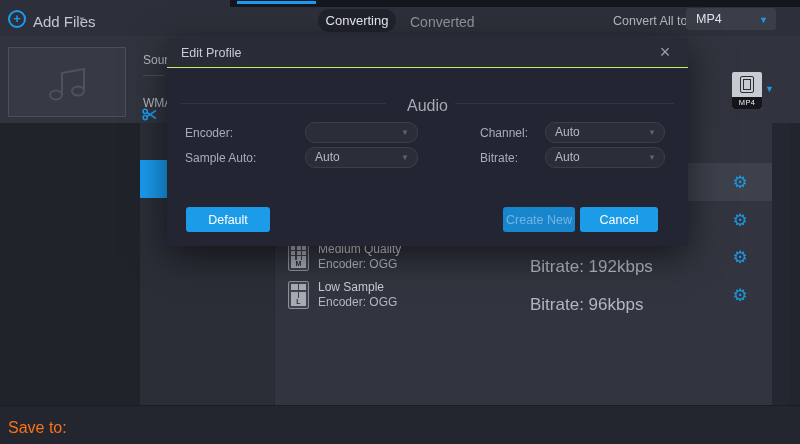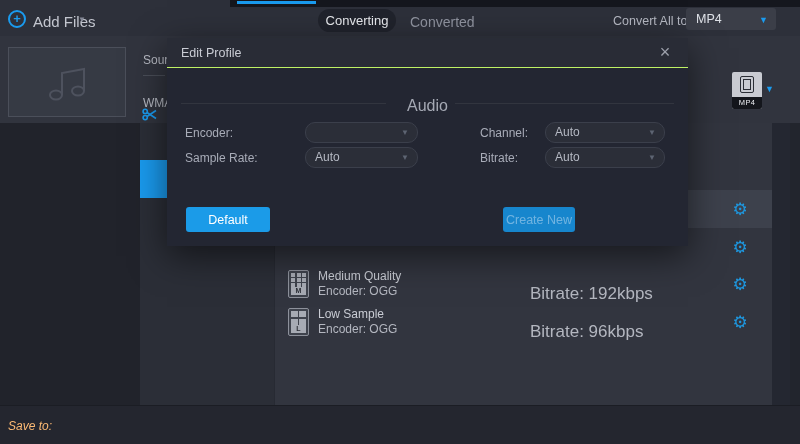--- a/index.html
+++ b/index.html
@@ -49,21 +49,21 @@
   .out-caret { position:absolute; left:765px; top:48px; color:#1a9bef; font-size:9px; }
 
   
   .left-void { position:absolute; left:0; top:123px; width:140px; height:282px; background:#21232b; }
 
   
   .panel { position:absolute; left:140px; top:123px; width:632px; height:321px; background:#32353f; }
   .panel .cat-col { position:absolute; left:0; top:0; width:134px; height:321px; background:#2b2e37; }
   .panel .cat-selected { position:absolute; left:0; top:37px; width:134px; height:38px; background:#1a9bef; }
   .panel .col-sep { position:absolute; left:134px; top:0; width:1px; height:321px; background:#272a33; }
-  .p-row { position:absolute; left:135px; width:497px; height:38px;margin-top:27px; }
+  .p-row { position:absolute; left:135px; width:497px; height:38px; }
   .p-row.hilite { background:#3d414c; }
   .gear-btn { position:absolute; right:22px; top:50%; transform:translateY(-50%); width:20px; height:20px;
     display:flex; align-items:center; justify-content:center; }
   .gear-btn::before { content:"⚙"; color:#1e97df; font-size:17px; line-height:1;
     font-family:"DejaVu Sans",sans-serif; }
   .q-icon { position:absolute; left:13px; top:5px; width:21px; height:28px; background:#3f434d;
     border:1px solid #8d919b; border-radius:2px; }
   .q-grid { position:absolute; left:2px; top:2px; width:15px; height:14px; display:grid; gap:1.5px; }
   .q-grid.g9 { grid-template-columns:repeat(3,1fr); grid-template-rows:repeat(3,1fr); }
   .q-grid.g4 { grid-template-columns:repeat(2,1fr); grid-template-rows:repeat(2,1fr); }
@@ -74,21 +74,21 @@
   .p-enc { position:absolute; left:43px; top:19px; color:#b4b7c0; font-size:12px; white-space:nowrap; }
   .p-bit { position:absolute; left:255px; top:19px; color:#b4b7c0; font-size:17px; white-space:nowrap; }
 
   
   .right-strip { position:absolute; left:790px; top:123px; width:10px; height:321px; background:#22252d; }
   .scroll-track { position:absolute; left:772px; top:123px; width:18px; height:321px; background:#242731; }
   .scroll-thumb { position:absolute; left:773px; top:412px; width:17px; height:32px; background:#1a9bef; border-radius:3px; }
 
   
   .footer { position:absolute; left:0; top:405px; width:800px; height:39px; background:#24262f; border-top:1px solid #1b1d24; }
-  .save-to { position:absolute; left:8px; top:13px; color:#fdba74; font-size:12px;font-style:italic; }
+  .save-to { position:absolute; left:8px; top:13px; color:#f97316; font-size:16px; }
   .save-input { position:absolute; left:52px; top:7px; width:368px; height:25px; background:#42454e;
     border:none; color:#d9dbe1; font-size:12px; padding:0 6px; font-family:"Liberation Sans",sans-serif; }
 
   
   .modal { position:absolute; left:167px; top:38px; width:521px; height:208px; background:#232632;
     box-shadow:0 10px 34px rgba(0,0,0,.55); }
   .modal-header { position:absolute; left:0; top:0; width:100%; height:30px; background:#292c36;
     border-bottom:1px solid #bef264; }
   .modal-title { position:absolute; left:14px; top:8px; color:#c9ccd4; font-size:12.5px; }
   .close-btn { position:absolute; right:12px; top:3px; width:22px; height:22px; display:flex;
@@ -229,26 +229,27 @@
 
     <div class="f-label" style="left:18px; top:88px;">Encoder:</div>
     <div class="sel" style="left:138px; top:84px; width:113px;">
       <span></span>
     </div>
     <div class="f-label" style="left:313px; top:88px;">Channel:</div>
     <div class="sel" style="left:378px; top:84px; width:120px;">
       <span>Auto</span>
     </div>
 
-    <div class="f-label" style="left:18px; top:113px;">Sample Rate:</div>
+    <div class="f-label" style="left:18px; top:113px;">Sample Auto:</div>
     <div class="sel" style="left:138px; top:109px; width:113px;">
       <span>Auto</span>
     </div>
     <div class="f-label" style="left:313px; top:113px;">Bitrate:</div>
     <div class="sel" style="left:378px; top:109px; width:120px;">
       <span>Auto</span>
     </div>
 
     <button class="btn disabled" style="left:336px; top:169px; width:72px;">Create New</button>
     <button class="btn" style="left:19px; top:169px; width:84px;">Default</button>
+    <button class="btn" style="left:413px; top:169px; width:78px;">Cancel</button>
   </div>
 
 </div>
 
 </body></html>

